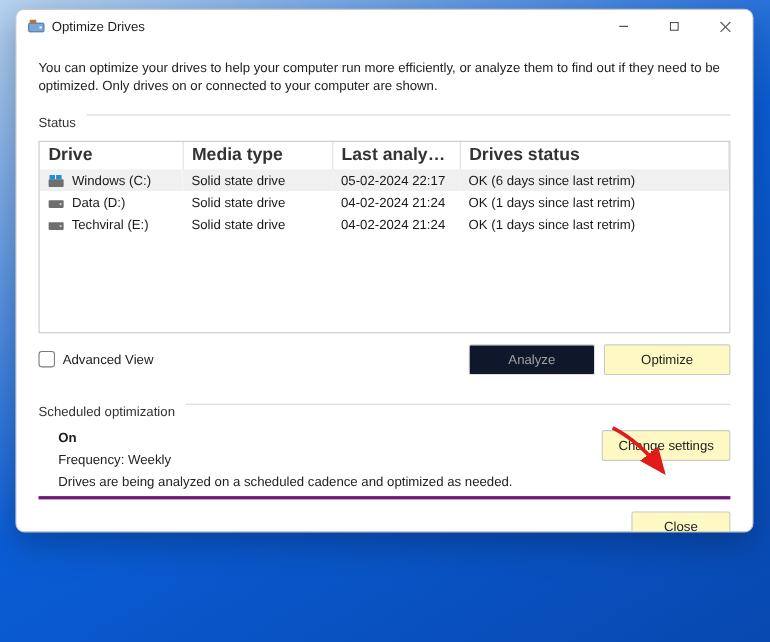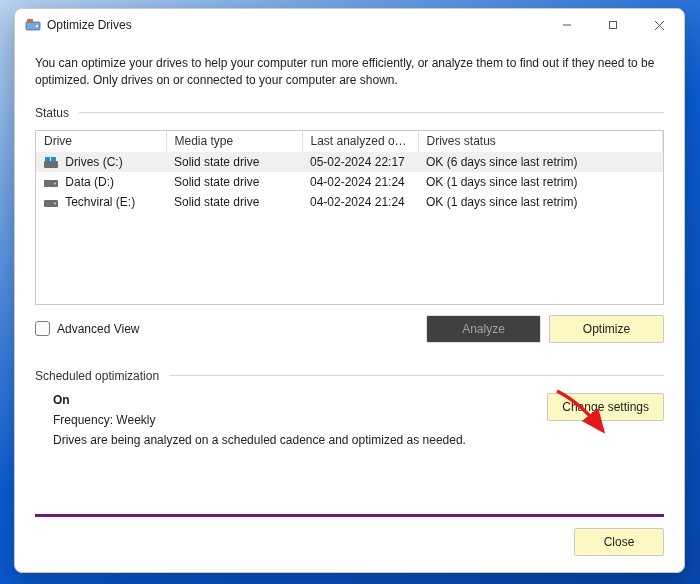--- a/index.html
+++ b/index.html
@@ -7,21 +7,21 @@
       width: 700px; height: 584px;
       font-family: "Segoe UI", Arial, sans-serif;
       font-size: 12px;
       color: #1a1a1a;
       background: linear-gradient(150deg, #b8d4f0 0%, #0a5dd6 50%, #0848b0 100%);
       overflow: hidden;
     }
     .window {
       position: absolute;
       left: 14px; top: 8px;
-      width: 671px; height: 565px;
+      width: 671px; height: 476px;
       background: #ffffff;
       border: 1px solid #c8c8c8;
       border-radius: 8px;
       box-shadow: 0 10px 30px rgba(0,0,0,0.25);
       overflow: hidden;
       display: flex;
       flex-direction: column;
     }
     .titlebar {
       height: 32px;
@@ -58,21 +58,20 @@
     .desc {
       font-size: 12px;
       color: #222;
       line-height: 1.45;
       margin-bottom: 16px;
     }
     .section-label {
       font-size: 12px;
       color: #333;
       display: flex;
-      align-items: center;
       margin-bottom: 10px;
     }
     .section-label .rule {
       flex: 1;
       height: 1px;
       background: #d8d8d8;
       margin-left: 10px;
     }
     .drive-table {
       border: 1px solid #c9c9c9;
@@ -80,22 +79,22 @@
       overflow: hidden;
       background: #fff;
     }
     .drive-table table {
       width: 100%;
       border-collapse: collapse;
       table-layout: fixed;
     }
     .drive-table th {
       text-align: left;
-      font-weight: normal;
-      font-size: 12px;
+      font-weight: bold;
+      font-size: 16px;
       padding: 3px 8px 4px 8px;
       border-right: 1px solid #e2e2e2;
       background: #fff;
       color: #333;
       white-space: nowrap;
       overflow: hidden;
       text-overflow: ellipsis;
     }
     .drive-table td {
       font-size: 12px;
@@ -138,21 +137,21 @@
       border: 1px solid #c9c9c9;
       background: #fef9c3;
       font-size: 12px;
       color: #222;
       padding: 0 14px;
       border-radius: 2px;
     }
     .btn.disabled {
       color: #a0a0a0;
       border-color: #dedede;
-      background: #404040;
+      background: #0f172a;
     }
     .btn + .btn { margin-left: 8px; }
     .sched-body {
       display: flex;
       gap: 16px;
       align-items: flex-start;
     }
     .sched-text { padding-left: 18px; }
     .sched-text .state {
       font-weight: 600;
@@ -239,21 +238,21 @@
         <tbody>
           <tr class="selected">
             <td>
               <span class="drive-icon">
                 <svg viewBox="0 0 14 12" width="14" height="12">
                     <rect x="0" y="4" width="14" height="7" rx="1" fill="#6e6e6e"></rect>
                     <rect x="1" y="0" width="5" height="4" fill="#1e90d6"></rect>
                     <rect x="7" y="0" width="5" height="4" fill="#1e90d6"></rect>
                   </svg>
               </span>
-              <span>Drives (C:)</span>
+              <span>Windows (C:)</span>
             </td>
             <td>Solid state drive</td>
             <td>05-02-2024 22:17</td>
             <td>OK (6 days since last retrim)</td>
           </tr>
           <tr>
             <td>
               <span class="drive-icon">
                 <svg viewBox="0 0 14 12" width="14" height="12">
                     <rect x="0" y="3" width="14" height="7" rx="1" fill="#6e6e6e"></rect>

